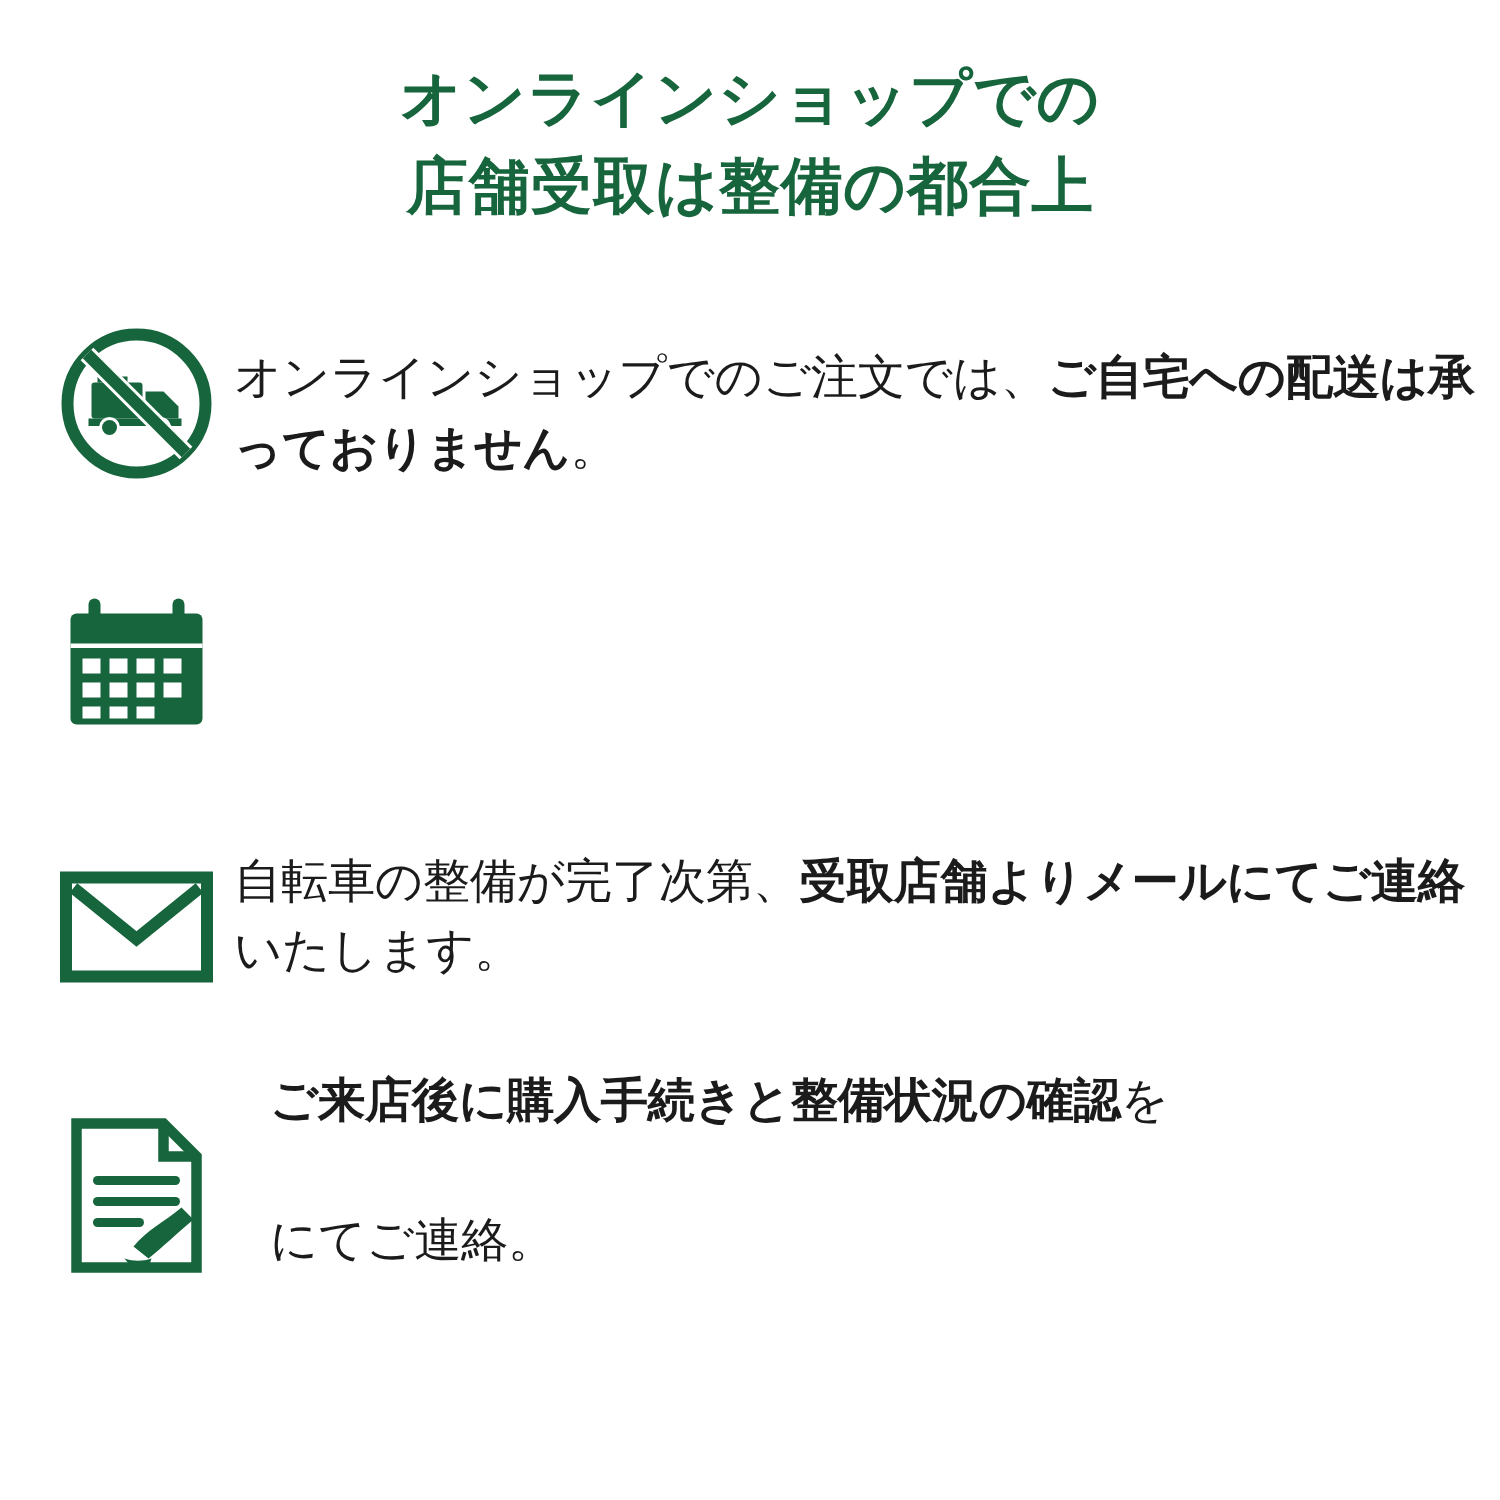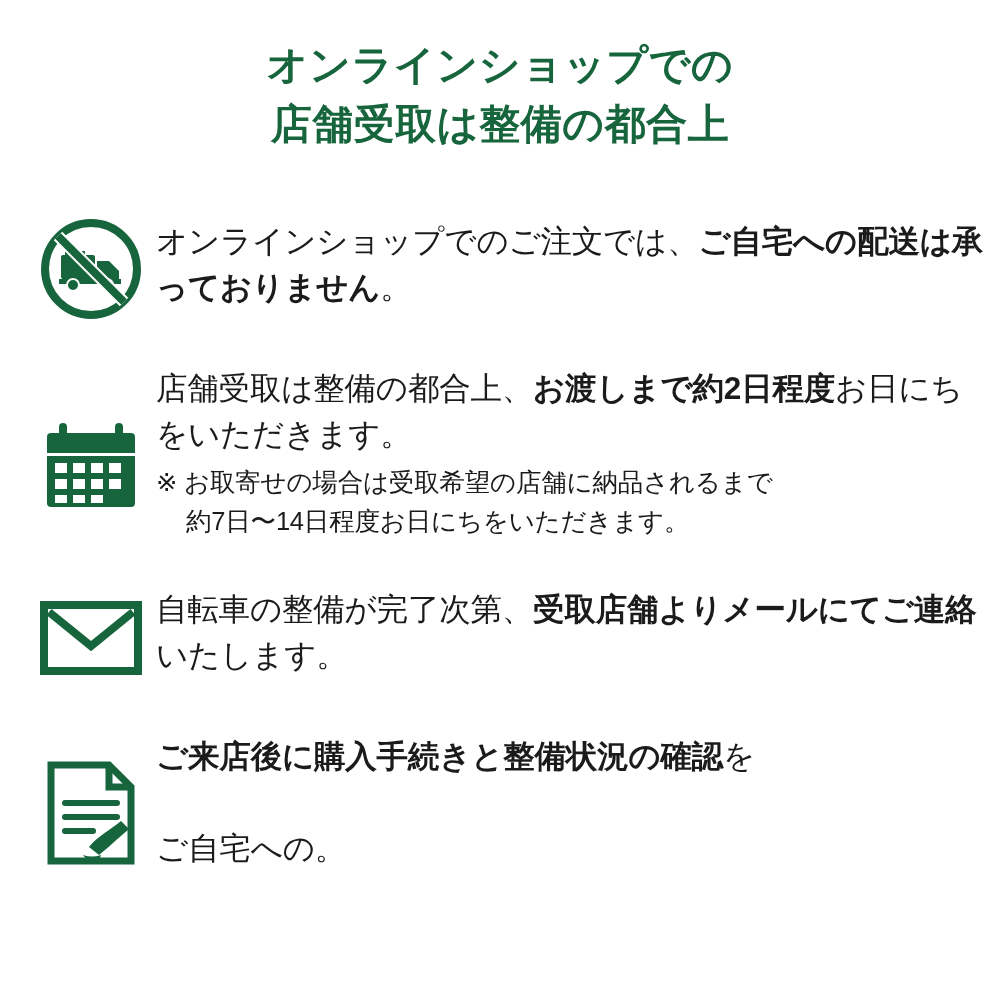--- a/index.html
+++ b/index.html
@@ -30,27 +30,27 @@
     padding-top: 36px;
   }
   .title .line { display: block; }
 
   
   .items {
     margin-top: 52px;
   }
   .row {
     display: flex;
-    align-items: center;
+    align-items: flex-end;
     padding: 0 16px 0 30px;
   }
   .row.r1 { margin-top: 0; }
   .row.r2 { margin-top: 44px; }
-  .row.r3 { margin-top: 46px; }
-  .row.r4 { margin-top: 54px; }
+  .row.r3 { margin-top: 73px; }
+  .row.r4 { margin-top: 54px; gap: 24px; }
 
   .icon-cell {
     width: 122px;
     min-width: 122px;
     display: flex;
     justify-content: center;
     align-items: flex-start;
   }
   .row.r1 .icon-cell { padding-top: 10px; }
   .row.r2 .icon-cell { padding-top: 30px; }
@@ -140,29 +140,20 @@
               <rect x="32" y="60" width="12" height="10"></rect>
               <rect x="50" y="60" width="12" height="10"></rect>
               <rect x="68" y="60" width="12" height="10"></rect>
               <rect x="14" y="76" width="12" height="8"></rect>
               <rect x="32" y="76" width="12" height="8"></rect>
               <rect x="50" y="76" width="12" height="8"></rect>
             </g>
           </svg>
         </span>
       </div>
-      <div class="text-cell">
-        <div class="body-text">
-          <span>店舗受取は整備の都合上、</span><b>お渡しまで約2日程</b><b>度</b><span>お日にちをいただきます。</span>
-        </div>
-        <div class="note">
-          <span>※ お取寄せの場合は受取希望の店舗に納品されるまで</span>
-          <span class="indent">約7日〜14日程度お日にちをいただきます。</span>
-        </div>
-      </div>
     </div>
 
     <div class="row r3">
       <div class="icon-cell">
         <span>
           <svg width="104" height="76" viewBox="0 0 104 76">
             <rect x="5" y="5" width="94" height="66" fill="none" stroke="#17653c" stroke-width="8"></rect>
             <path d="M10 12 L52 46 L94 12" fill="none" stroke="#17653c" stroke-width="8" stroke-linejoin="miter"></path>
           </svg>
         </span>
@@ -187,19 +178,19 @@
             </g>
             <path d="M46 86 C56 74, 66 70, 78 60 L86 68 C74 78, 66 86, 56 94 Z" fill="#17653c"></path>
             <path d="M40 94 C46 96, 52 96, 58 94 L56 100 C50 102, 44 100, 40 94 Z" fill="#17653c"></path>
           </svg>
         </span>
       </div>
       <div class="text-cell">
         <div class="body-text">
           <b>ご来店後に購入手続きと整備状況の確認</b><span>を</span><br>
           <br>
-          <span>ご自宅への。</span>
+          <span>にてご連絡。</span>
         </div>
       </div>
     </div>
 
   </div>
 </div>
 
 </body></html>

